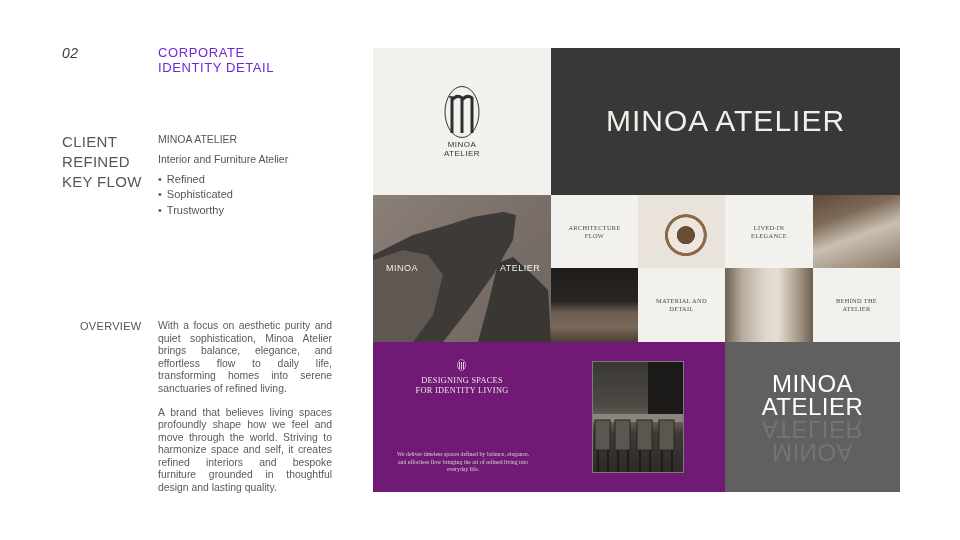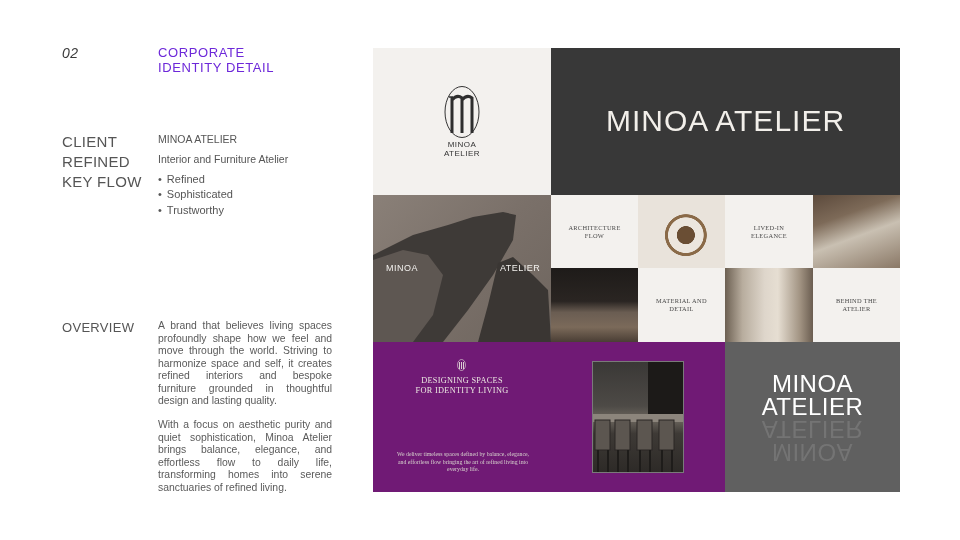--- a/index.html
+++ b/index.html
@@ -6,21 +6,21 @@
     html, body { width: 960px; height: 540px; background: #ffffff; overflow: hidden; }
     body { position: relative; font-family: "Liberation Sans", sans-serif; color: #555555; }
 
     
     .num { position: absolute; left: 62px; top: 45px; font-size: 14px; color: #3a3a3a; letter-spacing: 0.5px; font-style: italic; }
     .title { position: absolute; left: 158px; top: 45px; font-size: 13px; line-height: 15px; color: #6d28d9; letter-spacing: 0.6px; }
     .meta-label { position: absolute; left: 62px; font-size: 15px; color: #555; letter-spacing: 0.3px; }
     .meta-value { position: absolute; left: 158px; font-size: 10.5px; color: #555; }
     .kw-list { position: absolute; left: 158px; top: 172px; list-style: none; font-size: 11px; line-height: 15.3px; color: #555; }
     .kw-list li::before { content: "\2022"; margin-right: 5px; }
-    .overview-label { position: absolute; left: 62px; top: 320px; font-size: 13px; color: #555; letter-spacing: 0.3px; }
+    .overview-label { position: absolute; left: 80px; top: 320px; font-size: 11px; color: #555; letter-spacing: 0.3px; }
     .overview { position: absolute; left: 158px; top: 320px; width: 174px; font-size: 10.4px; line-height: 12.5px; color: #5a5a5a; text-align: justify; }
     .overview p + p { margin-top: 11.5px; }
 
     
     .grid { position: absolute; left: 373px; top: 48px; width: 527px; height: 444px; }
     .cell { position: absolute; overflow: hidden; }
     .c-logo { left: 0; top: 0; width: 178px; height: 147px; background: #f3f1ee; }
     .c-word { left: 178px; top: 0; width: 349px; height: 147px; background: #383838; }
     .c-rock { left: 0; top: 147px; width: 178px; height: 147px; background: linear-gradient(135deg, #8a8078 0%, #7a7069 50%, #6e655e 100%); }
     .tile-light { background: #f3f1ee; }
@@ -69,22 +69,22 @@
 <div class="meta-value" style="top:153px">Interior and Furniture Atelier</div>
 <div class="meta-label" style="top:173px">KEY FLOW</div>
 <ul class="kw-list">
   <li>Refined</li>
   <li>Sophisticated</li>
   <li>Trustworthy</li>
 </ul>
 
 <div class="overview-label">OVERVIEW</div>
 <div class="overview">
+  <p>With a focus on aesthetic purity and quiet sophistication, Minoa Atelier brings balance, elegance, and effortless flow to daily life, transforming homes into serene sanctuaries of refined living.</p>
   <p>A brand that believes living spaces profoundly shape how we feel and move through the world. Striving to harmonize space and self, it creates refined interiors and bespoke furniture grounded in thoughtful design and lasting quality.</p>
-  <p>With a focus on aesthetic purity and quiet sophistication, Minoa Atelier brings balance, elegance, and effortless flow to daily life, transforming homes into serene sanctuaries of refined living.</p>
 </div>
 
 <div class="grid">
 
   <div class="cell c-logo">
     <svg class="logo-mark" viewBox="0 0 38 54">
       <ellipse cx="19" cy="27" rx="17" ry="25.5" fill="none" stroke="#333" stroke-width="1"></ellipse>
       <path d="M9 12 L9 48 M9 15 Q14 9 19 13 L19 48 M19 15 Q24 9 29 13 L29 48" fill="none" stroke="#2e2e2e" stroke-width="3"></path>
       <path d="M6 12 L10 12" stroke="#2e2e2e" stroke-width="1.5"></path>
     </svg>

